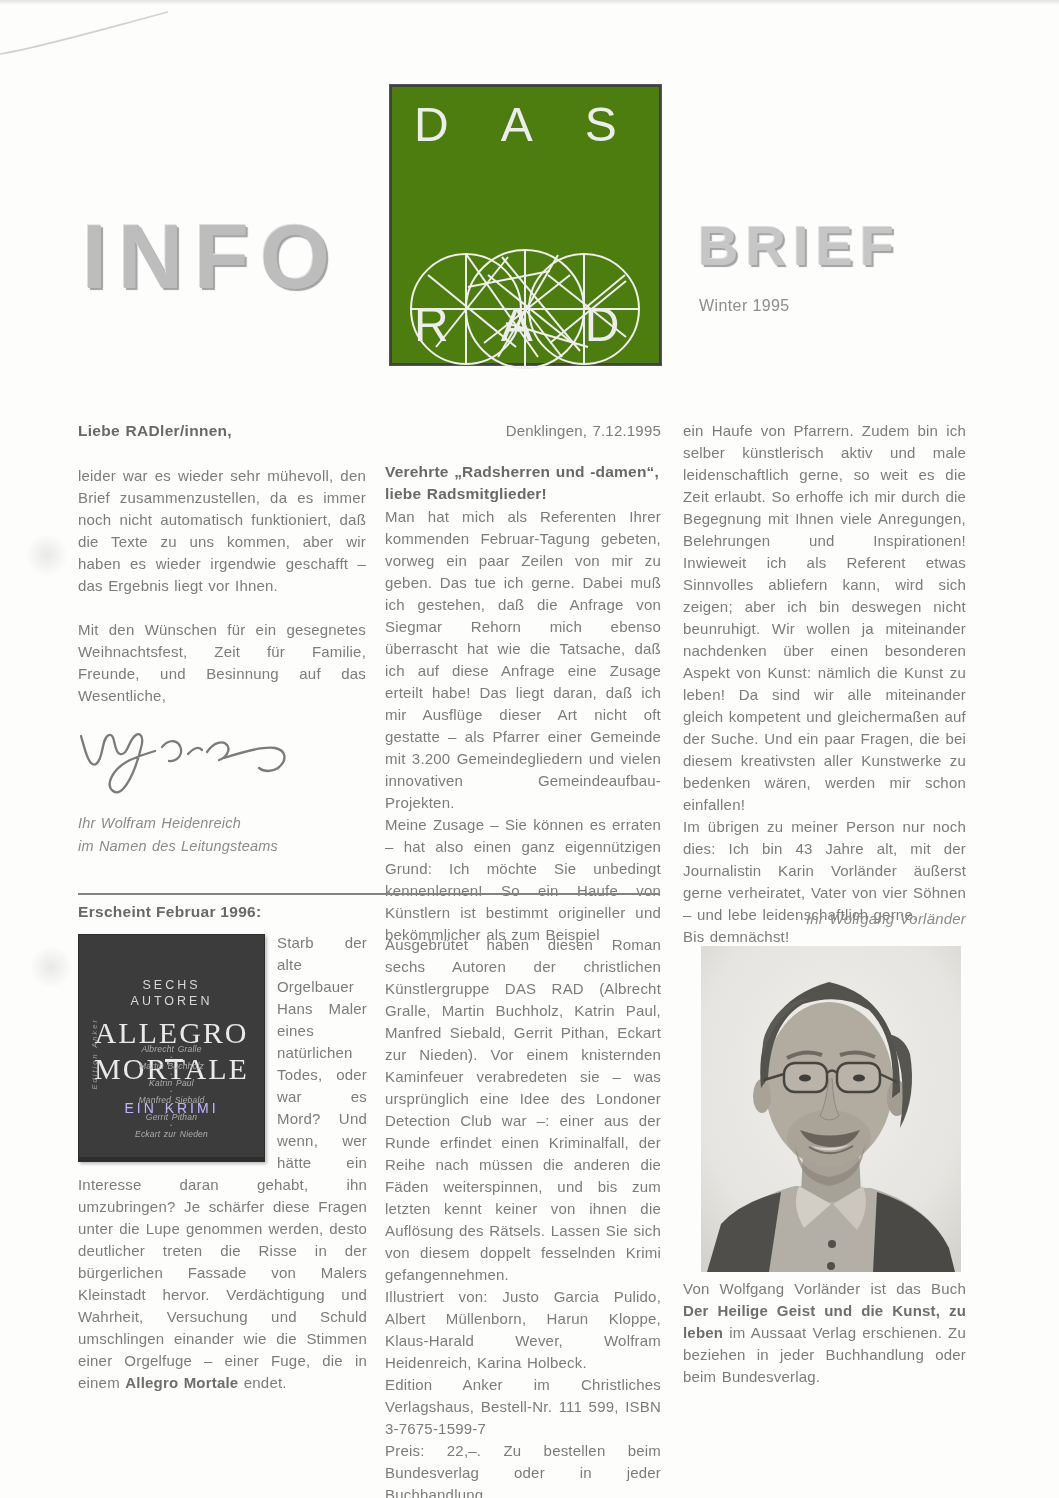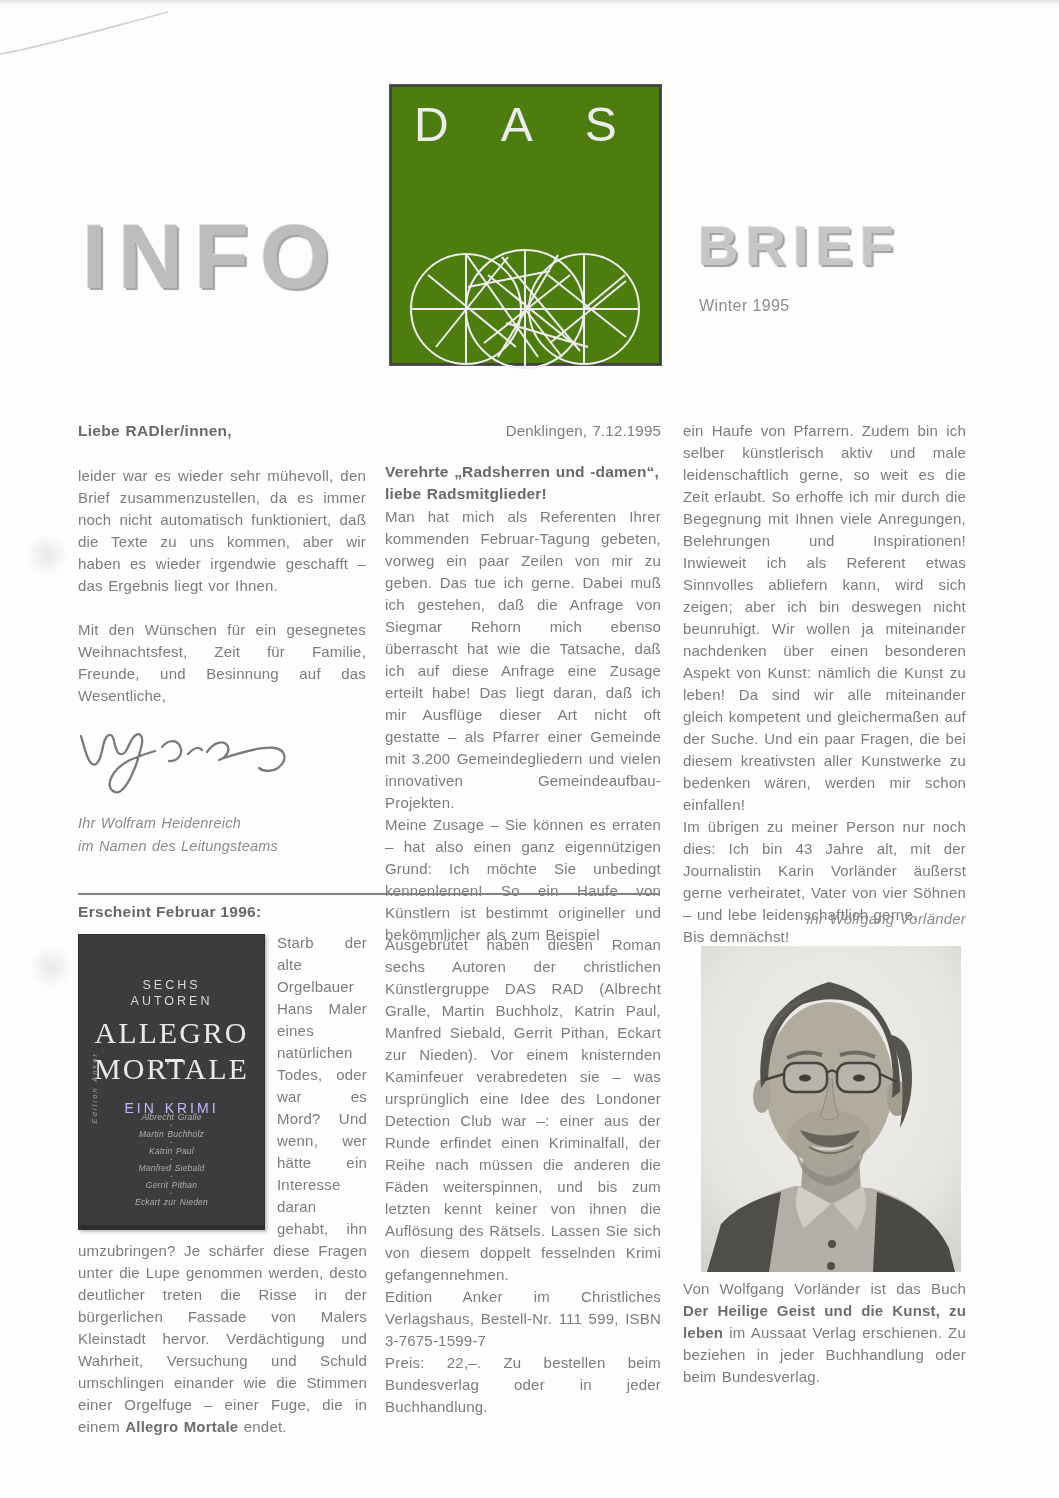--- a/index.html
+++ b/index.html
@@ -52,21 +52,21 @@
   .farewell { margin-top:0; }
   .signoff-right { text-align:right; font-style:italic; color:#8b8b8b; font-size:15px; }
   
   .divider { position:absolute; left:78px; top:893px; width:582px; height:2px; background:#828282; }
   
   .book-heading { position:absolute; left:78px; top:903px; font-weight:bold; color:#696969; font-size:15.5px; letter-spacing:.3px; }
   .lower-col1 { position:absolute; left:78px; top:932px; width:289px; }
   .lower-col2 { position:absolute; left:385px; top:934px; width:276px; }
   .lower-col3 { position:absolute; left:683px; top:908px; width:283px; }
   
-  .cover { float:left; width:187px; height:296px; margin:2px 12px 6px 0;
+  .cover { float:left; width:187px; height:228px; margin:2px 12px 6px 0;
     background:#3c3c3c; position:relative; border:1px solid #2e2e2e; box-sizing:border-box;
     box-shadow:inset 0 -4px 0 rgba(0,0,0,.25), 2px 2px 3px rgba(0,0,0,.25); }
   .cover-series { text-align:center; margin-top:42px; font-size:12.5px; color:#d8d8d8; letter-spacing:3px; line-height:16px; }
   .cover-title { position:relative; text-align:center; font-family:"Liberation Serif", serif;
     font-size:30px; color:#e9e9e9; letter-spacing:2px; line-height:36px; margin-top:6px; }
   .cross-bar { position:absolute; left:86px; top:44px; width:18px; height:3px; background:#e9e9e9; }
   .cover-subtitle { text-align:center; margin-top:10px; font-size:14px; color:#c4b5fd; letter-spacing:3px; }
   .cover-authors { position:absolute; left:0; bottom:22px; width:100%; text-align:center;
     font-size:8.5px; font-style:italic; color:#aeaeae; line-height:10px; }
   .cover-authors .name { display:block; }
@@ -112,20 +112,21 @@
         <line x1="98" y1="32" x2="176" y2="126"></line>
         <line x1="154" y1="30" x2="94" y2="132"></line>
         <line x1="144" y1="50" x2="222" y2="112"></line>
         <line x1="222" y1="56" x2="146" y2="118"></line>
         <line x1="64" y1="62" x2="146" y2="46"></line>
         <line x1="102" y1="98" x2="184" y2="122"></line>
         <line x1="180" y1="84" x2="221" y2="50"></line>
         <line x1="121" y1="84" x2="158" y2="132"></line>
       </g>
     </svg>
+    <div class="logo-word bottom">RAD</div>
   </div>
 
   <div class="col col1 body-text">
     <div class="greeting">Liebe RADler/innen,</div>
     <p class="gap">leider war es wieder sehr mühevoll, den Brief zusammenzustellen, da es immer noch nicht automatisch funktioniert, daß die Texte zu uns kommen, aber wir haben es wieder irgendwie geschafft – das Ergebnis liegt vor Ihnen.</p>
     <p>Mit den Wünschen für ein gesegnetes Weihnachtsfest, Zeit für Familie, Freunde, und Besinnung auf das Wesentliche,</p>
     <svg class="signature" width="214" height="82" viewBox="0 0 214 82">
       <g stroke="#7b7b7b" stroke-width="2.3" fill="none" stroke-linecap="round">
         <path d="M5,16 C9,30 13,48 20,44 C28,39 25,18 33,15 C40,13 37,32 44,34 C52,36 52,20 60,15 C65,12 68,18 65,28 C58,56 46,78 37,71 C29,65 36,49 54,40 C63,36 72,33 79,31"></path>
         <path d="M86,27 C94,18 103,20 105,29 C106,36 100,42 93,41"></path>
@@ -180,20 +181,21 @@
         <span class="dot">▪</span>
         <span class="name">Eckart zur Nieden</span>
       </div>
       <div class="cover-spine">Edition Anker</div>
     </div>
     <p><span>Starb der alte Orgelbauer Hans Maler eines natürlichen Todes, oder war es Mord? Und wenn, wer hätte ein Interesse daran gehabt, ihn umzubringen? Je schärfer diese Fragen unter die Lupe genommen werden, desto deutlicher treten die Risse in der bürgerlichen Fassade von Malers Kleinstadt hervor. Verdächtigung und Wahrheit, Versuchung und Schuld umschlingen einander wie die Stimmen einer Orgelfuge – einer Fuge, die in einem </span><span class="bold">Allegro Mortale</span><span> endet.</span></p>
   </div>
 
   <div class="lower-col2 body-text">
     <p>Ausgebrütet haben diesen Roman sechs Autoren der christlichen Künstlergruppe DAS RAD (Albrecht Gralle, Martin Buchholz, Katrin Paul, Manfred Siebald, Gerrit Pithan, Eckart zur Nieden). Vor einem knisternden Kaminfeuer verabredeten sie – was ursprünglich eine Idee des Londoner Detection Club war –: einer aus der Runde erfindet einen Kriminalfall, der Reihe nach müssen die anderen die Fäden weiterspinnen, und bis zum letzten kennt keiner von ihnen die Auflösung des Rätsels. Lassen Sie sich von diesem doppelt fesselnden Krimi gefangennehmen.</p>
+    <p>Illustriert von: Justo Garcia Pulido, Albert Müllenborn, Harun Kloppe, Klaus-Harald Wever, Wolfram Heidenreich, Karina Holbeck.</p>
     <p>Edition Anker im Christliches Verlagshaus, Bestell-Nr. 111 599, ISBN 3-7675-1599-7</p>
     <p>Preis: 22,–. Zu bestellen beim Bundesverlag oder in jeder Buchhandlung.</p>
   </div>
 
   <div class="lower-col3 body-text">
     <div class="signoff-right">Ihr Wolfgang Vorländer</div>
     <svg class="photo-frame" width="260" height="326" viewBox="0 0 260 326">
       <defs>
         <radialGradient id="vig" cx="50%" cy="40%" r="75%">
           <stop offset="0%" stop-color="#f0efec"></stop>

